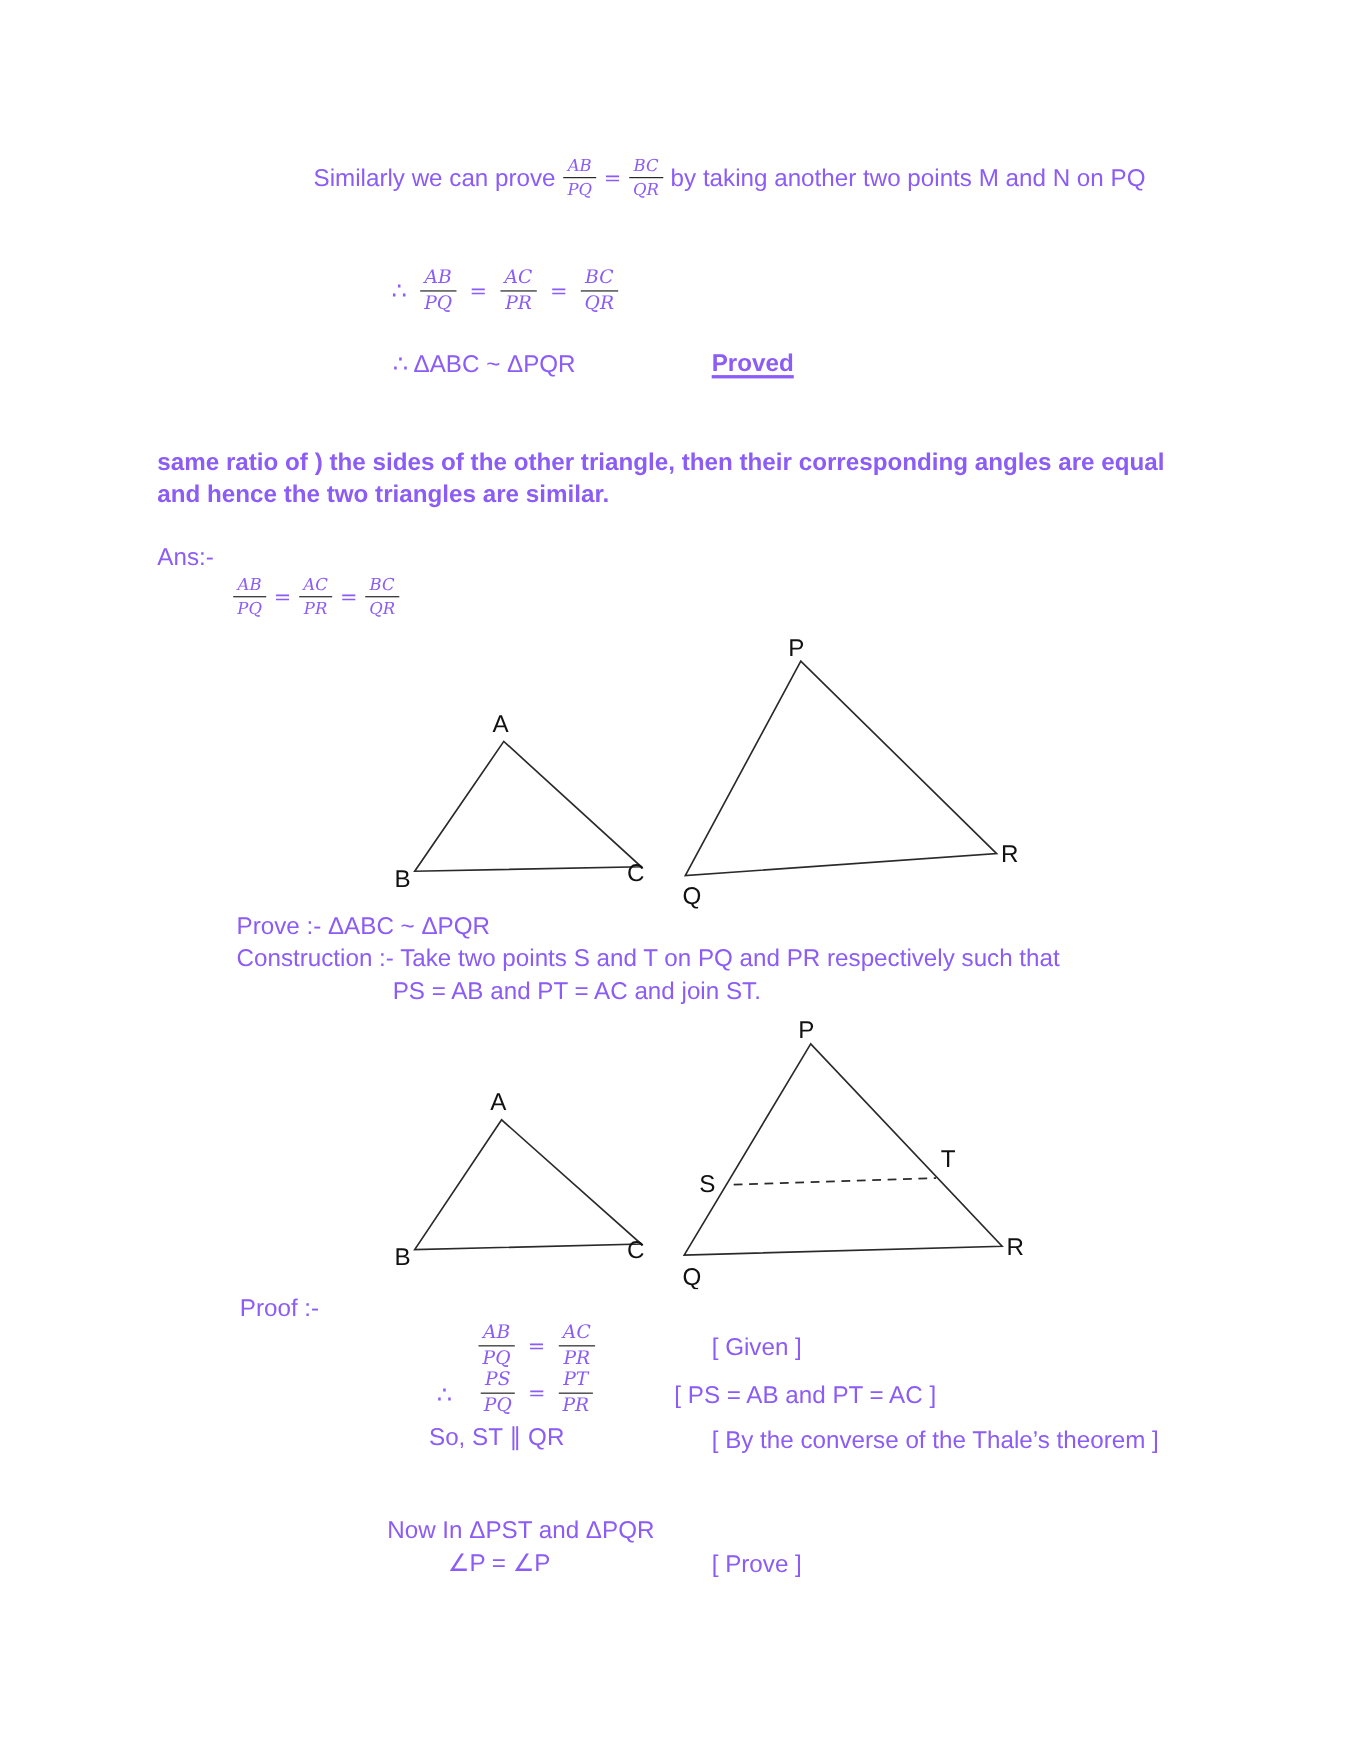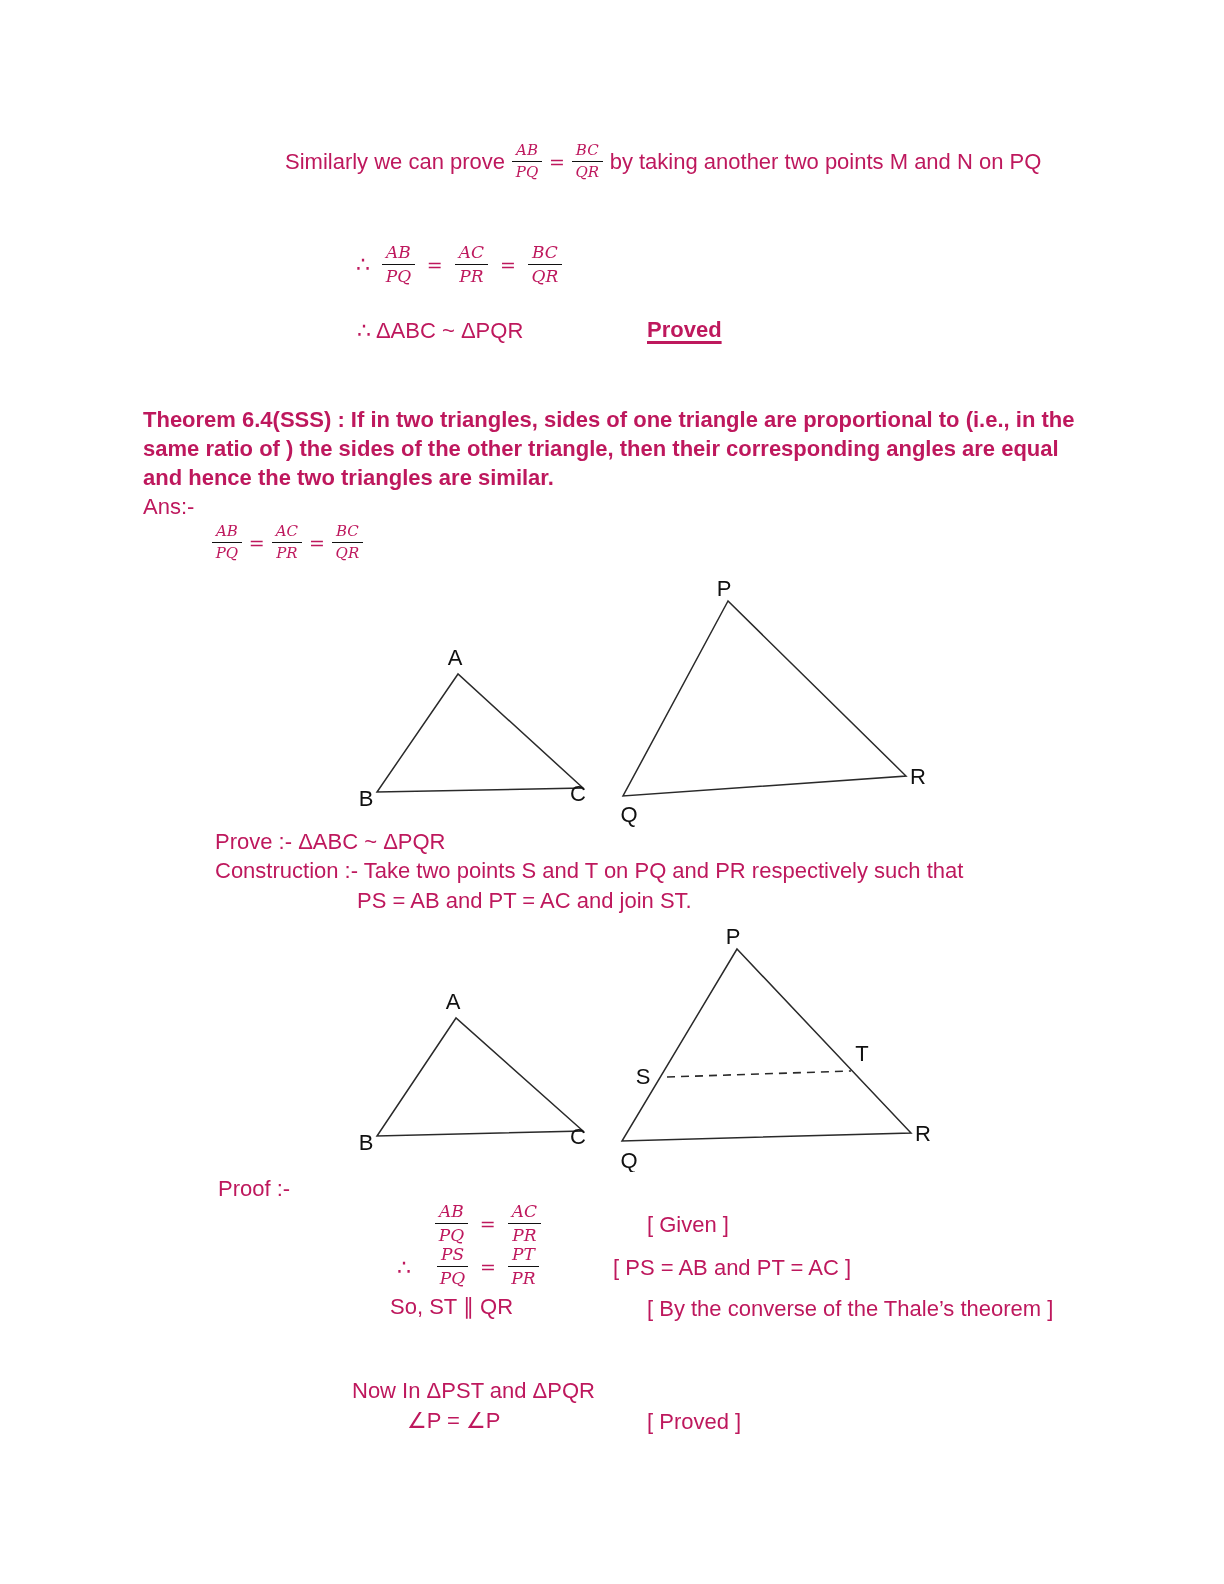--- a/index.html
+++ b/index.html
@@ -1,18 +1,18 @@
 <!DOCTYPE html>
 <html><head>
 <meta charset="utf-8">
 <style>
   html,body { margin:0; padding:0; background:#e8e8e8; }
   .page {
     position:relative; width:1224px; height:1584px; margin:0 auto;
-    background:#ffffff; color:#be185d;
+    background:#ffffff; color:#8b5cf6;
     font-family:"Liberation Sans", sans-serif;
     overflow:hidden;
   }
   .abs { position:absolute; }
   .t22 { font-size:22px; line-height:28px; white-space:nowrap; }
   .bold { font-weight:bold; }
   .underline { text-decoration:underline; text-decoration-thickness:2.5px; text-underline-offset:4px; }
   .theorem-line { font-size:22px; line-height:29px; font-weight:bold; white-space:nowrap; }
   .flexline { display:flex; align-items:center; gap:7px; }
   .mrow { display:inline-flex; align-items:center; gap:12px; }
@@ -64,21 +64,20 @@
     <span class="frac f17">
       <span class="fnum">BC</span>
       <span class="fden">QR</span>
     </span>
   </div>
 
   <div class="abs t22" style="left:357px; top:317px;">∴ ΔABC ~ ΔPQR</div>
   <div class="abs t22 bold underline" style="left:647px; top:316px;">Proved</div>
 
   <div class="abs" style="left:143px; top:405px;">
-    <div class="theorem-line">Theorem 6.4(SSS) : If in two triangles, sides of one triangle are proportional to (i.e., in the</div>
     <div class="theorem-line">same ratio of ) the sides of the other triangle, then their corresponding angles are equal</div>
     <div class="theorem-line">and hence the two triangles are similar.</div>
   </div>
   <div class="abs t22" style="left:143px; top:493px;">Ans:-</div>
 
   <div class="abs flexline t22" style="left:212px; top:524px;">
     <span class="frac f15">
       <span class="fnum">AB</span>
       <span class="fden">PQ</span>
     </span>
@@ -150,15 +149,15 @@
       <span class="fden">PR</span>
     </span>
   </div>
   <div class="abs t22" style="left:613px; top:1254px;">[ PS = AB and PT = AC ]</div>
 
   <div class="abs t22" style="left:390px; top:1293px;">So, ST ∥ QR</div>
   <div class="abs t22" style="left:647px; top:1295px;">[ By the converse of the Thale’s theorem ]</div>
 
   <div class="abs t22" style="left:352px; top:1377px;">Now In ΔPST and ΔPQR</div>
   <div class="abs t22" style="left:407px; top:1407px;">∠P = ∠P</div>
-  <div class="abs t22" style="left:647px; top:1408px;">[ Proved ]</div>
+  <div class="abs t22" style="left:647px; top:1408px;">[ Prove ]</div>
 
 </div>
 
 </body></html>

